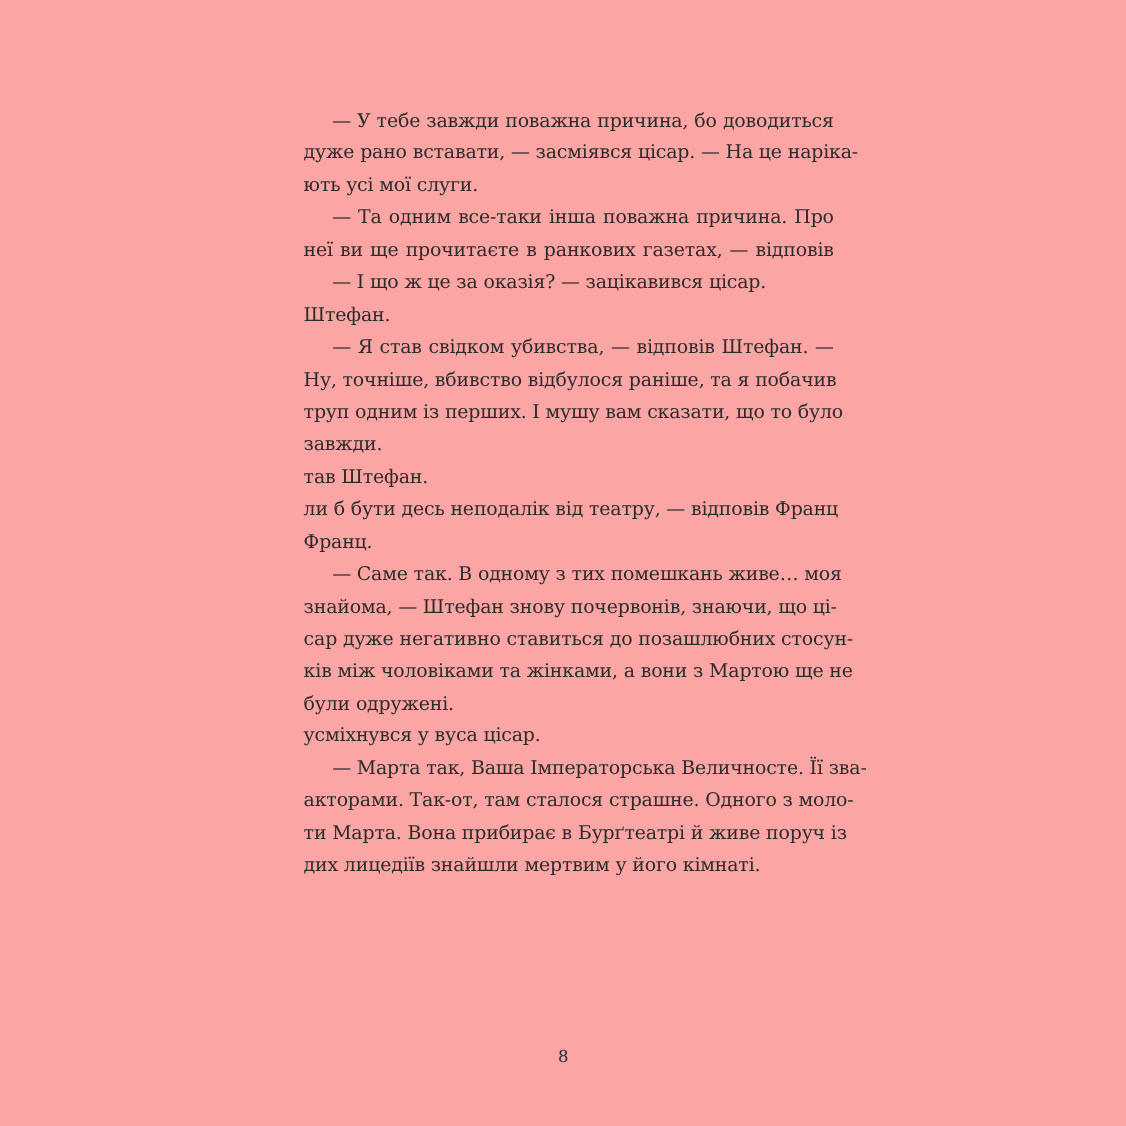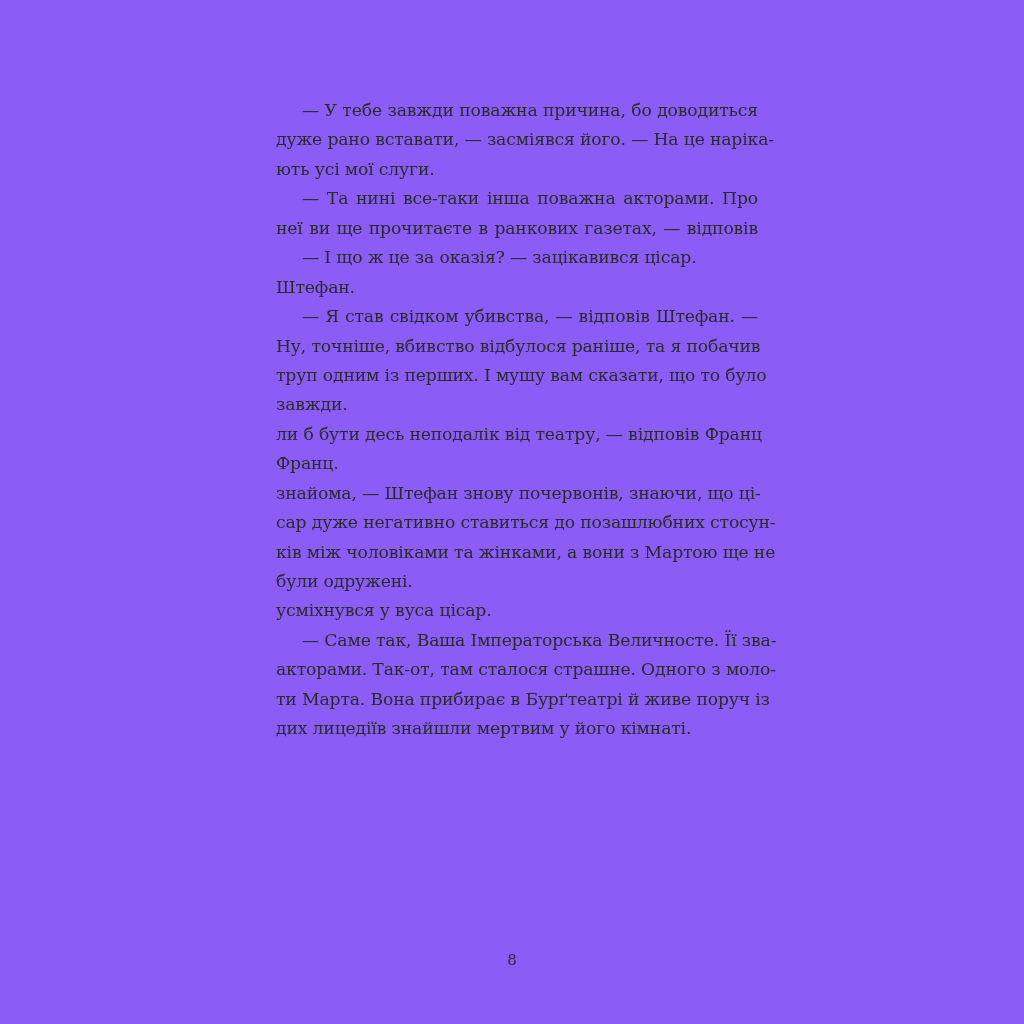--- a/index.html
+++ b/index.html
@@ -10,21 +10,21 @@
     body {
       width: 1024px;
       height: 1024px;
       position: relative;
       overflow: hidden;
     }
     .page {
       position: absolute;
       left: 0; top: 0;
       width: 1024px; height: 1024px;
-      background: #8b5cf6;
+      background: #fca5a5;
     }
     .text-block {
       position: absolute;
       left: 276px;
       top: 96px;
       width: 482px;
       font-family: "DejaVu Serif", "Liberation Serif", serif;
       font-size: 17.2px;
       color: #2b2b2b;
     }
@@ -53,47 +53,49 @@
       color: #2b2b2b;
     }
   </style>
 </head>
 <body>
 
 <div class="page">
   <div class="text-block">
 
     <div class="line indent">— У тебе завжди поважна причина, бо доводиться</div>
-    <div class="line">дуже рано вставати, — засміявся його. — На це наріка-</div>
+    <div class="line">дуже рано вставати, — засміявся цісар. — На це наріка-</div>
     <div class="line last">ють усі мої слуги.</div>
 
-    <div class="line indent">— Та нині все-таки інша поважна акторами. Про</div>
+    <div class="line indent">— Та одним все-таки інша поважна причина. Про</div>
     <div class="line">неї ви ще прочитаєте в ранкових газетах, — відповів</div>
     <div class="line indent last">— І що ж це за оказія? — зацікавився цісар.</div>
 
     <div class="line last">Штефан.</div>
 
     <div class="line indent">— Я став свідком убивства, — відповів Штефан. —</div>
     <div class="line">Ну, точніше, вбивство відбулося раніше, та я побачив</div>
     <div class="line">труп одним із перших. І мушу вам сказати, що то було</div>
     <div class="line last">завжди.</div>
 
 
+    <div class="line last">тав Штефан.</div>
 
     <div class="line">ли б бути десь неподалік від театру, — відповів Франц</div>
     <div class="line last">Франц.</div>
 
+    <div class="line indent">— Саме так. В одному з тих помешкань живе… моя</div>
     <div class="line">знайома, — Штефан знову почервонів, знаючи, що ці-</div>
     <div class="line">сар дуже негативно ставиться до позашлюбних стосун-</div>
     <div class="line">ків між чоловіками та жінками, а вони з Мартою ще не</div>
     <div class="line last">були одружені.</div>
 
     <div class="line last">усміхнувся у вуса цісар.</div>
 
-    <div class="line indent">— Саме так, Ваша Імператорська Величносте. Її зва-</div>
+    <div class="line indent">— Марта так, Ваша Імператорська Величносте. Її зва-</div>
     <div class="line">акторами. Так-от, там сталося страшне. Одного з моло-</div>
     <div class="line">ти Марта. Вона прибирає в Бурґтеатрі й живе поруч із</div>
     <div class="line last">дих лицедіїв знайшли мертвим у його кімнаті.</div>
 
   </div>
 
   <div class="page-number">8</div>
 </div>
 
 </body></html>

